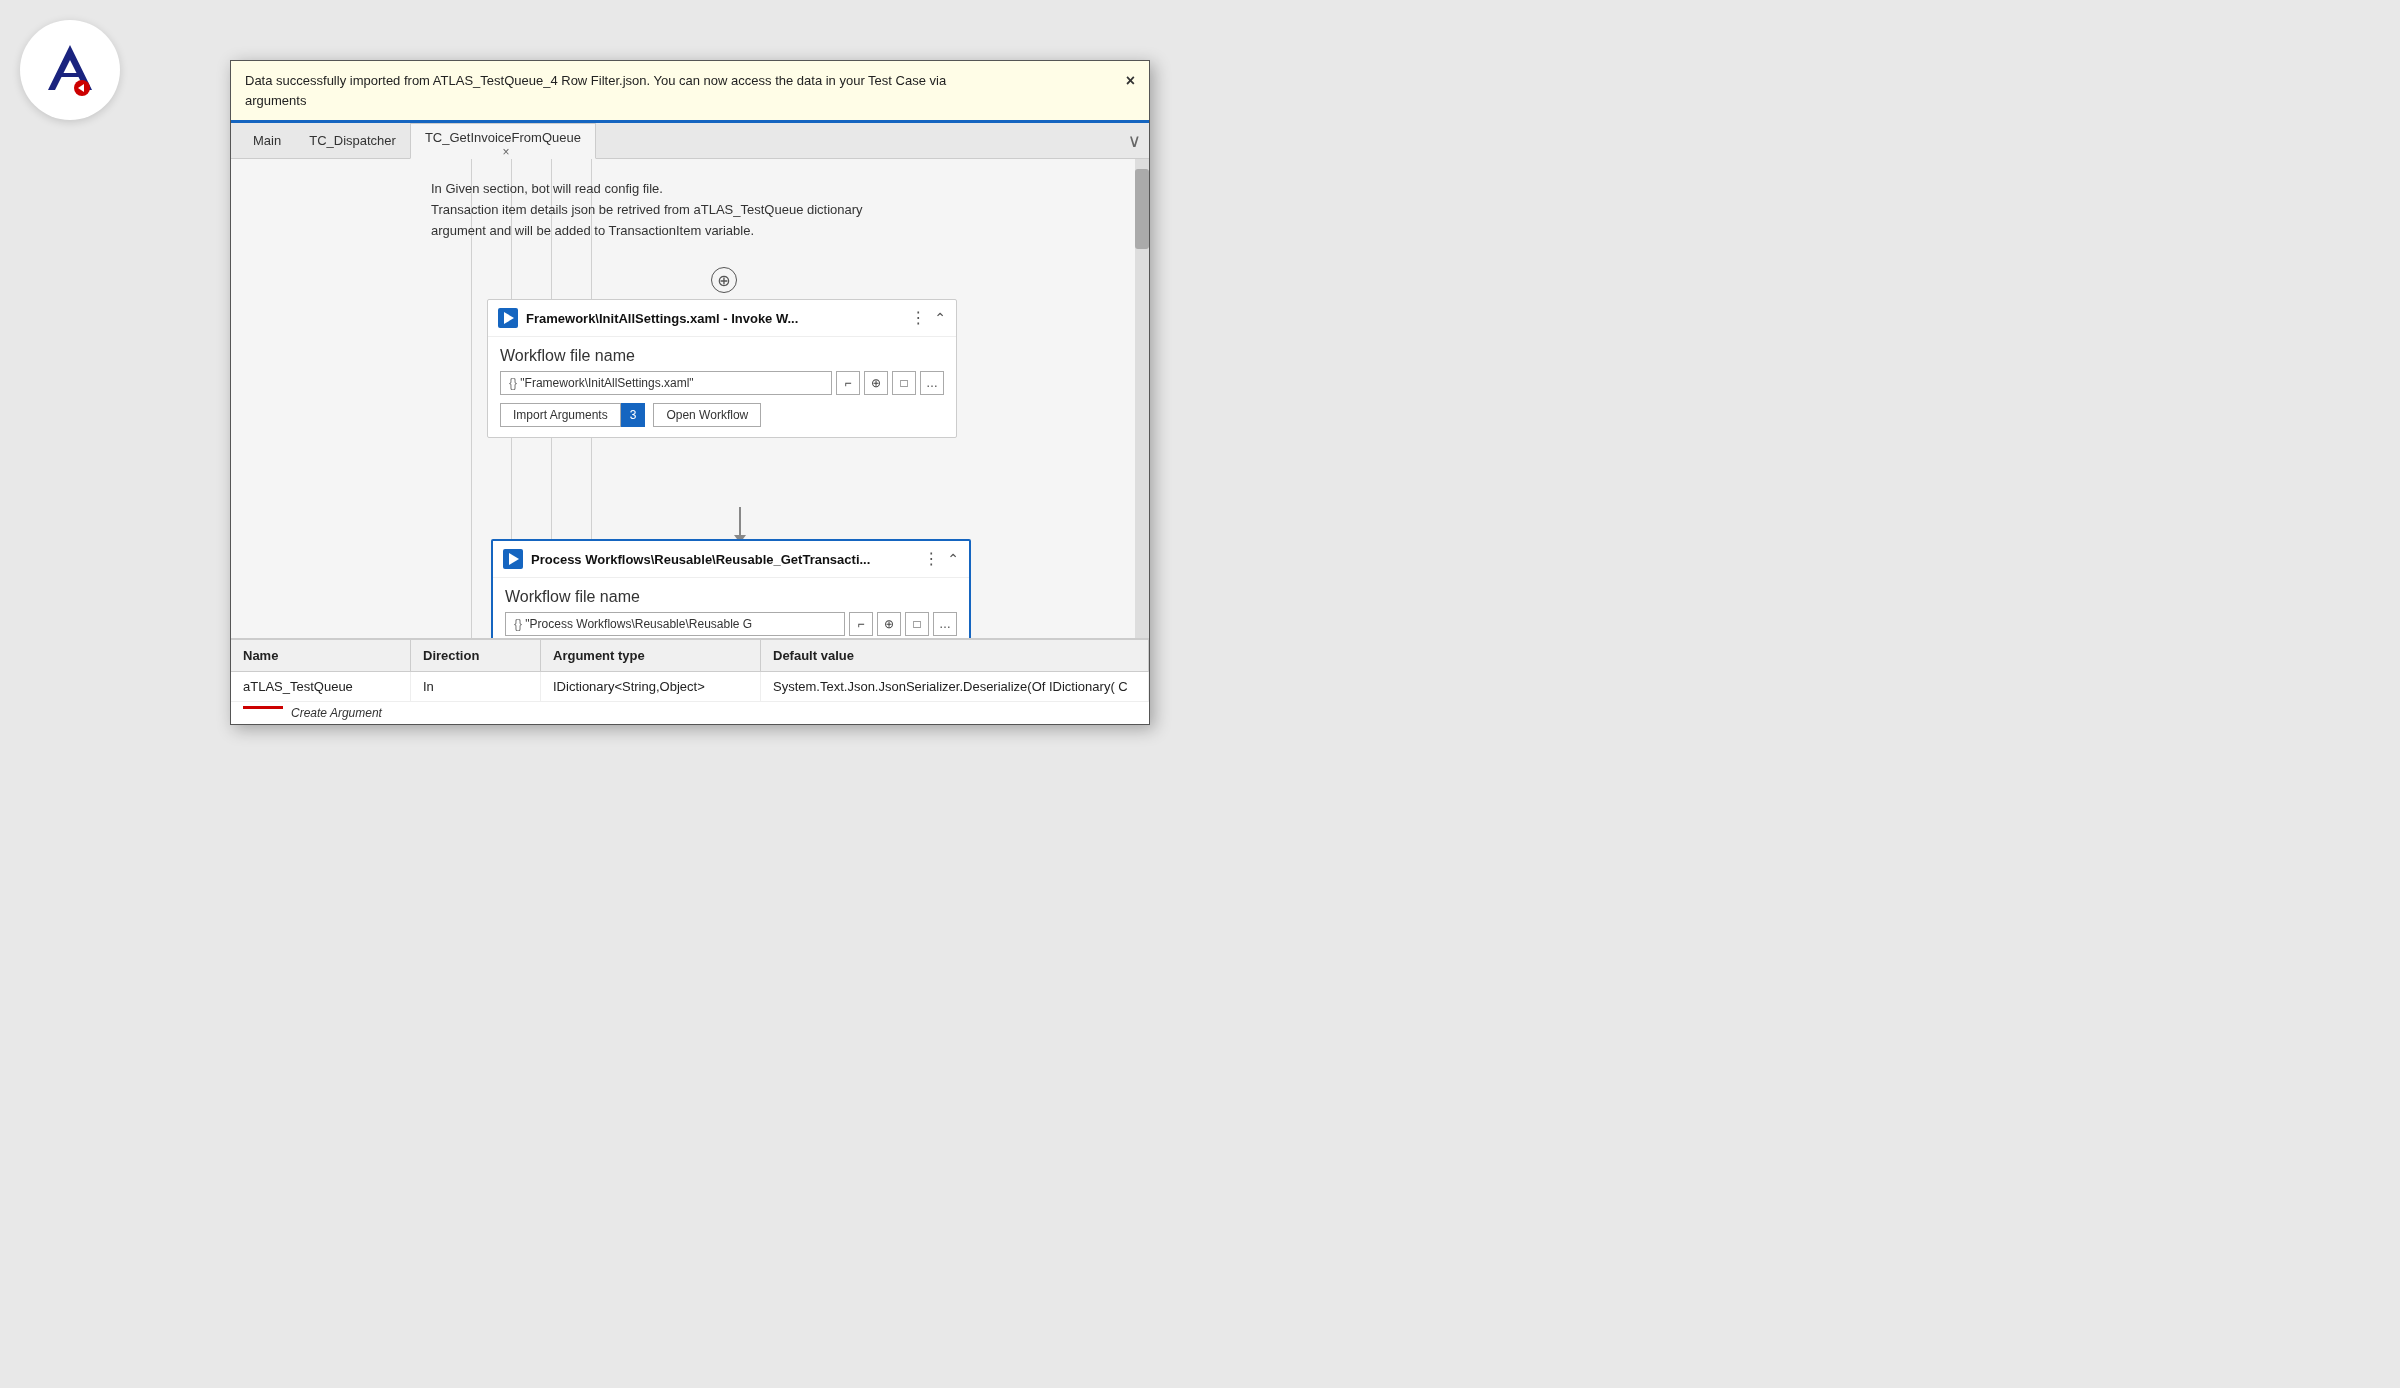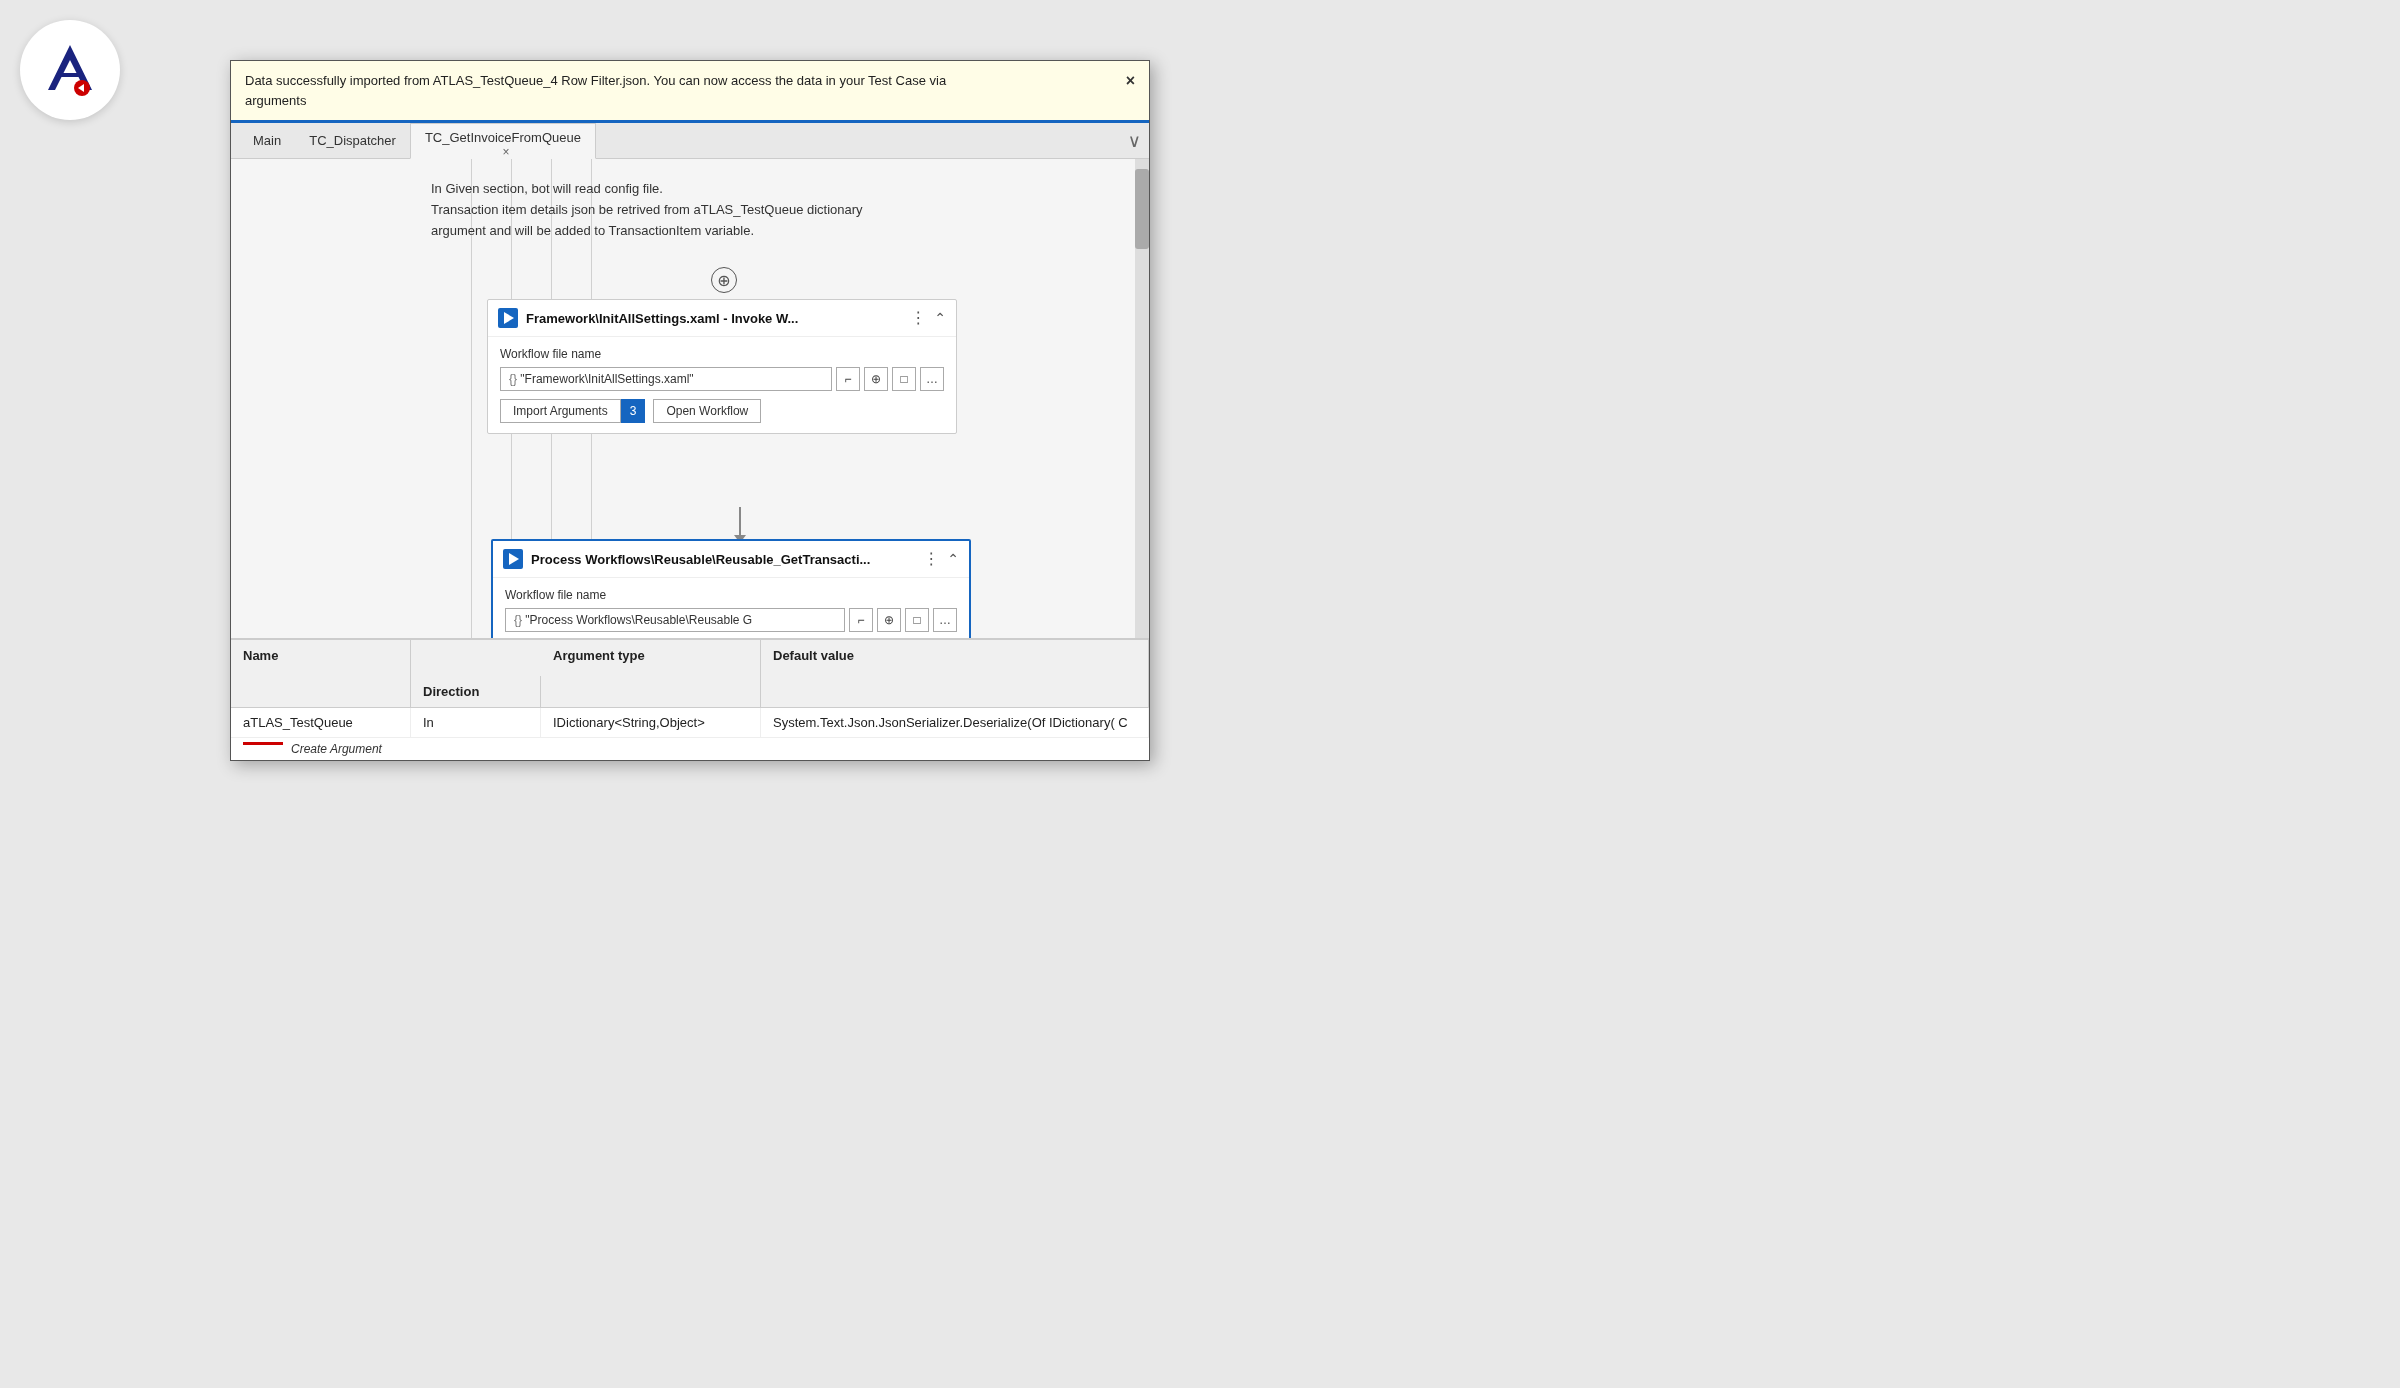--- a/index.html
+++ b/index.html
@@ -237,21 +237,21 @@
     .activity-collapse-btn {
       cursor: pointer;
       font-size: 14px;
       color: #555;
     }
 
     .activity-body {
       padding: 10px 12px;
     }
     .field-label {
-      font-size: 12px;
+      font-size: 16px;
       color: #333;
       margin-bottom: 6px;
     }
     .field-input-row {
       display: flex;
       align-items: center;
       gap: 4px;
       margin-bottom: 8px;
     }
     .field-input-box {
@@ -331,21 +331,21 @@
       border-bottom: 1px solid #ccc;
     }
     .table-header-cell {
       padding: 8px 12px;
       font-size: 13px;
       font-weight: 600;
       color: #222;
       border-right: 1px solid #ccc;
     }
     .table-header-cell:nth-child(1) { width: 180px; }
-    .table-header-cell:nth-child(2) { width: 130px; margin-top: 36px; }
+    .table-header-cell:nth-child(2) { width: 130px; }
     .table-header-cell:nth-child(3) { width: 220px; }
     .table-header-cell:nth-child(4) { flex: 1; }
 
     .table-data-row {
       display: flex;
       border-bottom: 1px solid #eee;
     }
     .table-data-cell {
       padding: 7px 12px;
       font-size: 13px;

